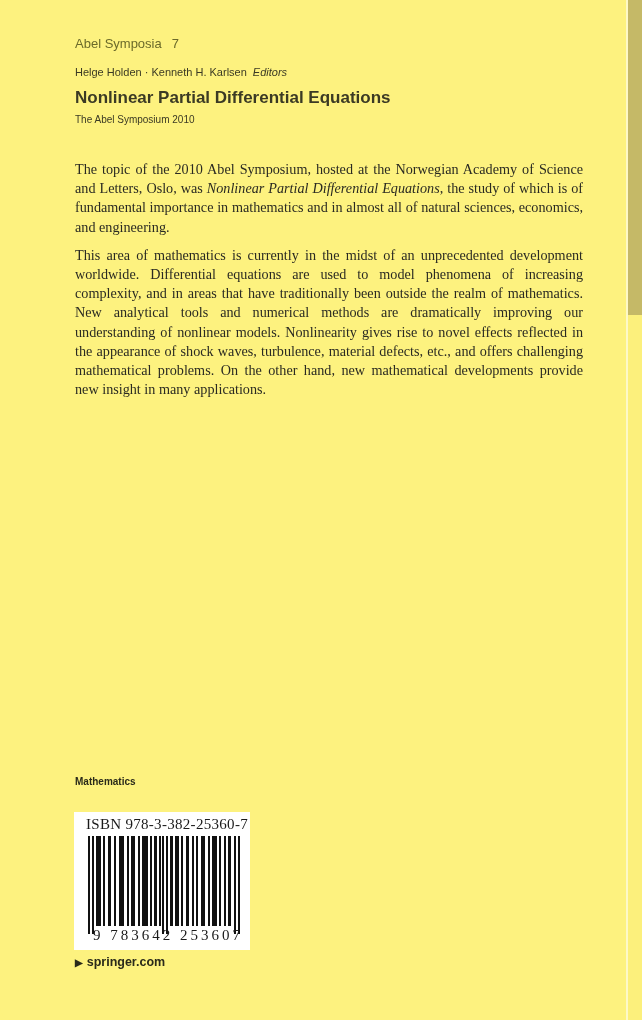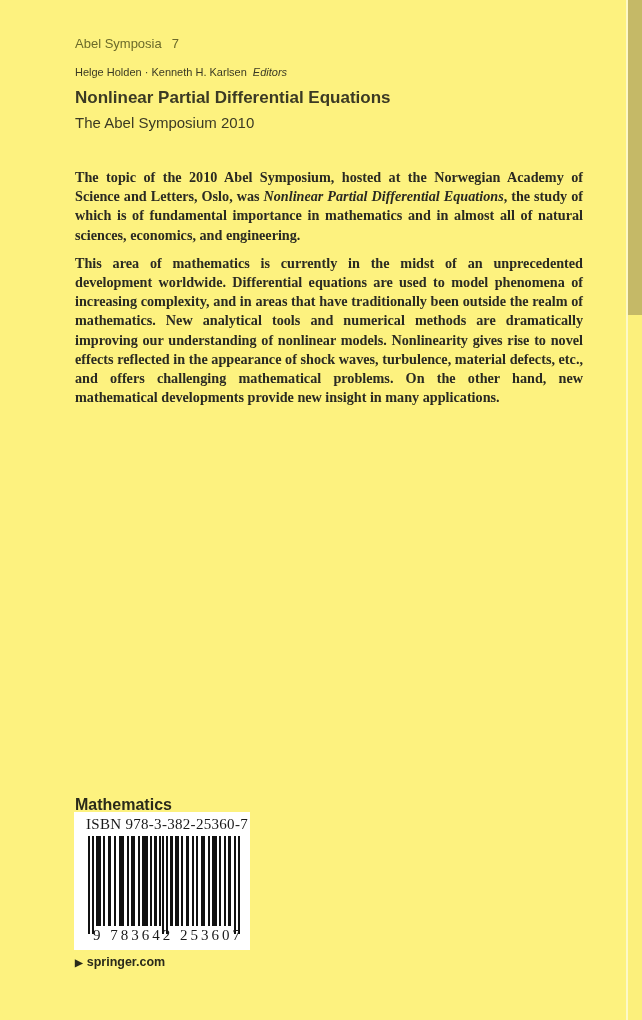--- a/index.html
+++ b/index.html
@@ -8,25 +8,25 @@
   .divider { position:absolute; left:626px; top:0; width:2px; height:1020px; background:#fdf9c8; }
   .edge { position:absolute; left:628px; top:0; width:14px; height:1020px; background:#fcf07c; }
   .thumb { position:absolute; left:628px; top:0; width:14px; height:315px; background:#c5b967; }
   .sans { font-family:"Liberation Sans", sans-serif; }
   .serif { font-family:"Liberation Serif", serif; }
   .series { position:absolute; left:75px; top:36px; font-size:13px; color:#6b6a2a; letter-spacing:0px; }
   .series .num { margin-left:10px; }
   .editors { position:absolute; left:75px; top:66px; font-size:11px; color:#3b3a24; }
   .editors .role { font-style:italic; margin-left:6px; }
   .title { position:absolute; left:75px; top:88px; font-size:17px; font-weight:bold; color:#3b3a24; }
-  .subtitle { position:absolute; left:75px; top:114px; font-size:15px; color:#3b3a24; }
+  .subtitle { position:absolute; left:75px; top:114px; font-size:10px; color:#3b3a24; }
   .body { position:absolute; left:75px; top:160px; width:508px; font-size:14.2px; line-height:19.2px; color:#2a2a22; text-align:justify; }
-  .body p { margin:8px 0 9px 0; hyphens:auto;font-weight:bold; }
+  .body p { margin:0 0 9px 0; hyphens:auto; }
   .body i { font-style:italic; }
-  .subject { position:absolute; left:75px; top:796px; font-size:16px; font-weight:bold; color:#2a2a1a; }
+  .subject { position:absolute; left:75px; top:776px; font-size:10px; font-weight:bold; color:#2a2a1a; }
   .barcode-box { position:absolute; left:74px; top:812px; width:176px; height:138px; background:#ffffff; }
   .isbn-top { position:absolute; left:12px; top:4px; font-size:15px; color:#1a1a1a; letter-spacing:0.3px; white-space:nowrap; }
   .bars { position:absolute; left:14px; top:24px; width:152px; height:98px; }
   .isbn-bottom { position:absolute; left:19px; top:115px; font-size:15px; color:#1a1a1a; letter-spacing:3px; white-space:nowrap; }
   .link { position:absolute; left:75px; top:955px; font-size:12.5px; font-weight:bold; color:#2a2a1a; }
   .link .arrow { font-size:10px; margin-right:4px; }
 </style>
 </head>
 <body>
 

